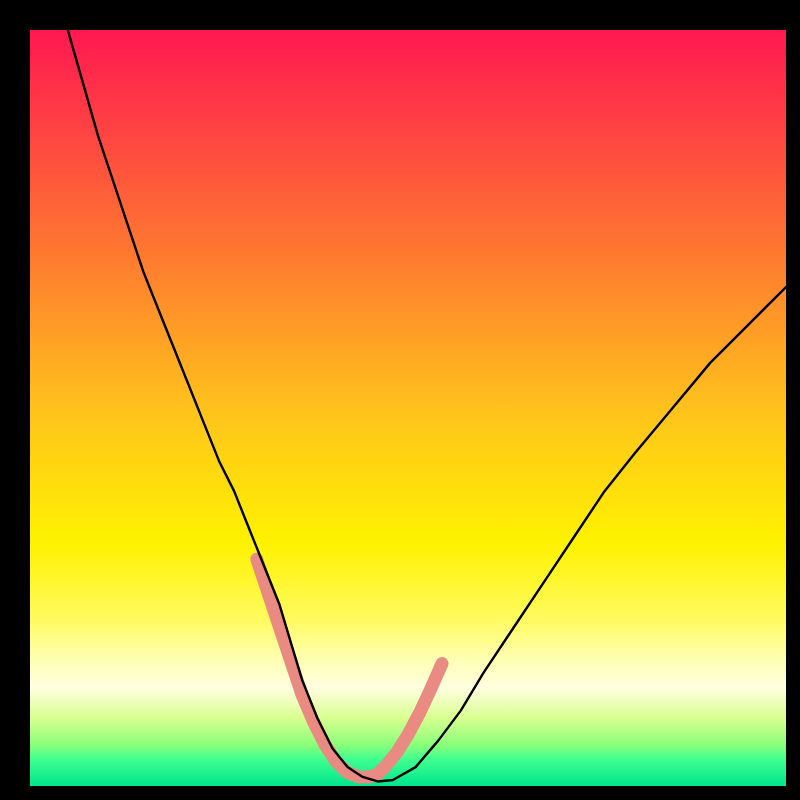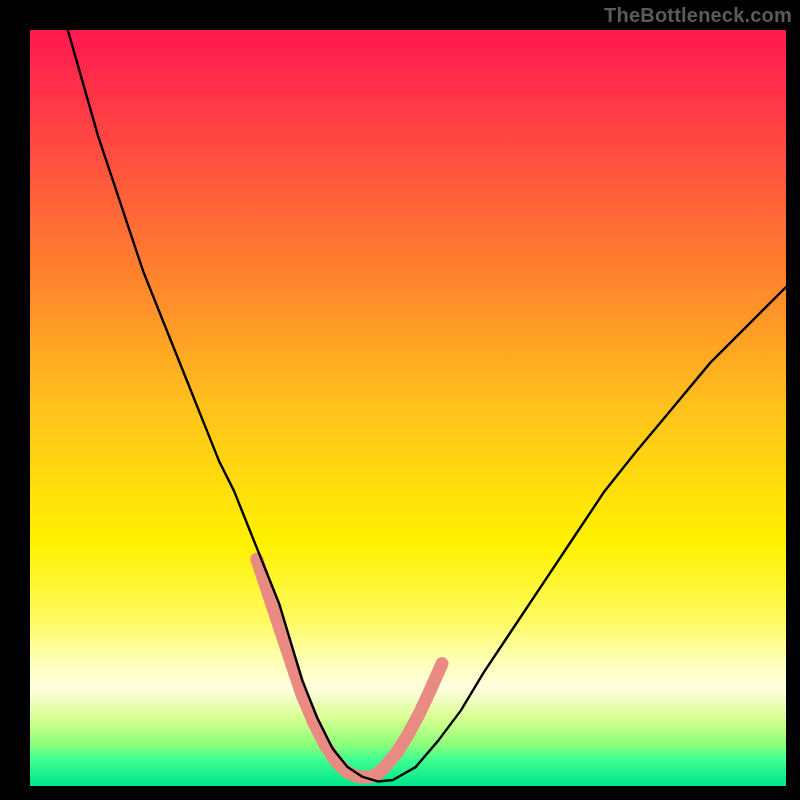--- a/index.html
+++ b/index.html
@@ -30,21 +30,20 @@
     position: absolute;
     top: 0;
     left: 0;
   }
 </style>
 </head>
 <body>
 
 <div class="stage">
 
-  <div class="watermark">TheBottleneck.com</div>
 
   <svg id="chart-svg" width="800" height="800" viewBox="0 0 800 800">
     <defs>
       <linearGradient id="bg-grad" x1="0" y1="0" x2="0" y2="1">
           <stop offset="0%" stop-color="#ff1850"></stop>
           <stop offset="12%" stop-color="#ff3f44"></stop>
           <stop offset="30%" stop-color="#ff7a2f"></stop>
           <stop offset="50%" stop-color="#ffc21c"></stop>
           <stop offset="68%" stop-color="#fff200"></stop>
           <stop offset="78%" stop-color="#fffb60"></stop>

